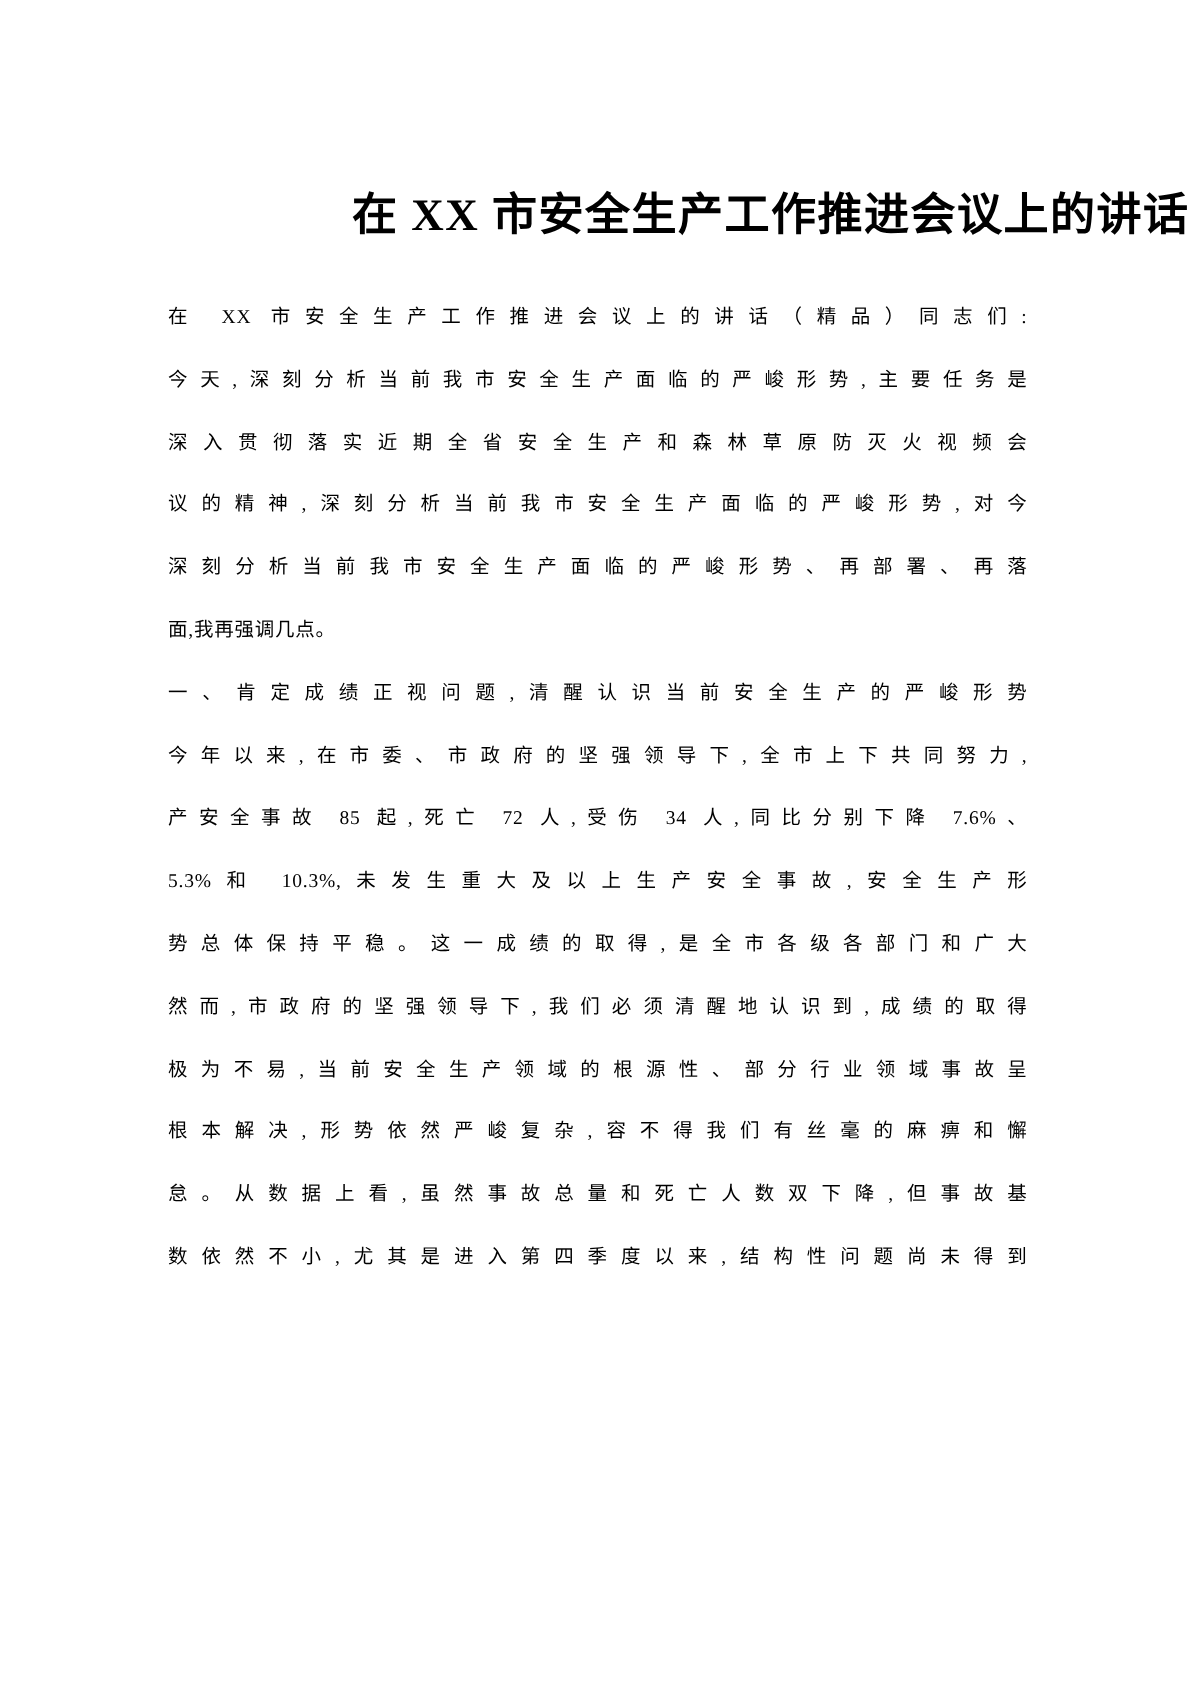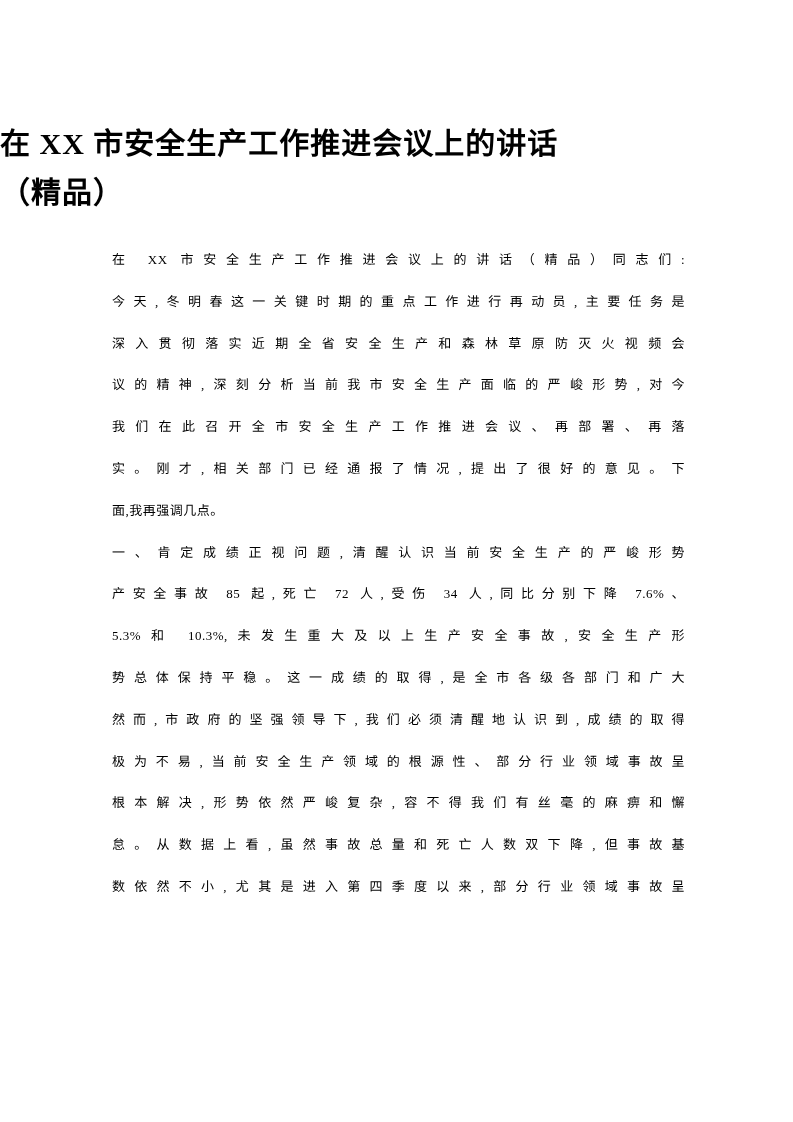--- a/index.html
+++ b/index.html
@@ -12,21 +12,21 @@
     width: 793px;
     height: 1122px;
     background: #ffffff;
     color: #000000;
     overflow: hidden;
     font-family: "Liberation Serif", "DejaVu Serif", serif;
   }
   .doc-title {
     margin: 0;
     padding-top: 119px;
-    text-align: left;
+    text-align: right;
     font-size: 30px;
     line-height: 49px;
     font-weight: bold;
     letter-spacing: 1px;
   }
   .doc-body {
     margin: 22px 108px 0 112px; 
     font-size: 13px;
     line-height: 41.8px;
     letter-spacing: 0.5px;
@@ -45,35 +45,34 @@
     -moz-text-align-last: left;
   }
 </style>
 </head>
 <body>
 
 <div class="page">
 
   <h1 class="doc-title">
     <div>在 XX 市安全生产工作推进会议上的讲话</div>
-    <div>（精品）</div>
   </h1>
 
   <div class="doc-body">
     <div class="body-line">在 XX 市安全生产工作推进会议上的讲话（精品）同志们:</div>
-    <div class="body-line">今天,冬明春这一关键时期的重点工作进行再动员,主要任务是</div>
+    <div class="body-line">今天,深刻分析当前我市安全生产面临的严峻形势,主要任务是</div>
     <div class="body-line">深入贯彻落实近期全省安全生产和森林草原防灭火视频会</div>
     <div class="body-line">议的精神,深刻分析当前我市安全生产面临的严峻形势,对今</div>
-    <div class="body-line">我们在此召开全市安全生产工作推进会议、再部署、再落</div>
-    <div class="body-line">实。刚才,相关部门已经通报了情况,提出了很好的意见。下</div>
+    <div class="body-line">深刻分析当前我市安全生产面临的严峻形势、再部署、再落</div>
     <div class="body-line para-end">面,我再强调几点。</div>
     <div class="body-line">一、肯定成绩正视问题,清醒认识当前安全生产的严峻形势</div>
+    <div class="body-line">今年以来,在市委、市政府的坚强领导下,全市上下共同努力,</div>
     <div class="body-line">产安全事故 85 起,死亡 72 人,受伤 34 人,同比分别下降 7.6%、</div>
     <div class="body-line">5.3%和 10.3%,未发生重大及以上生产安全事故,安全生产形</div>
     <div class="body-line">势总体保持平稳。这一成绩的取得,是全市各级各部门和广大</div>
     <div class="body-line">然而,市政府的坚强领导下,我们必须清醒地认识到,成绩的取得</div>
     <div class="body-line">极为不易,当前安全生产领域的根源性、部分行业领域事故呈</div>
     <div class="body-line">根本解决,形势依然严峻复杂,容不得我们有丝毫的麻痹和懈</div>
     <div class="body-line">怠。从数据上看,虽然事故总量和死亡人数双下降,但事故基</div>
-    <div class="body-line">数依然不小,尤其是进入第四季度以来,部分行业领域事故呈</div>
+    <div class="body-line">数依然不小,尤其是进入第四季度以来,结构性问题尚未得到</div>
   </div>
 
 </div>
 
 </body></html>

